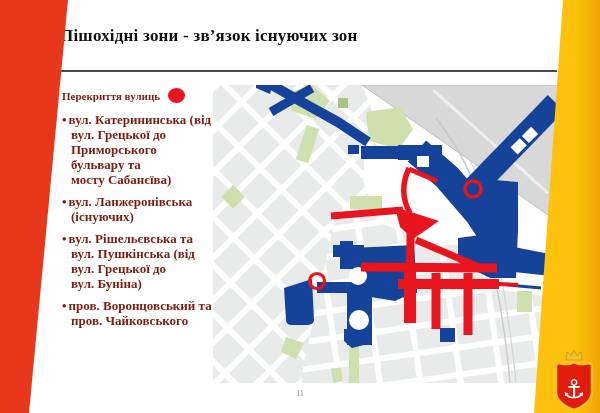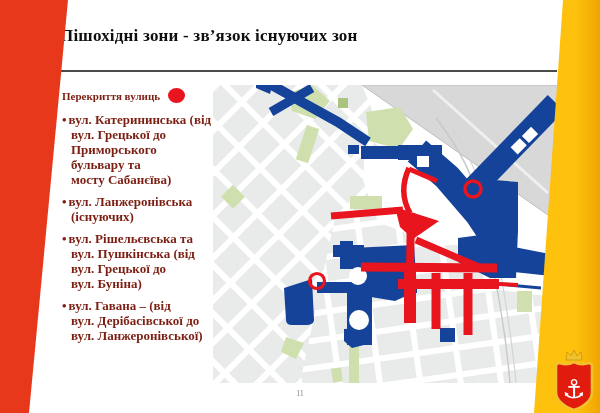--- a/index.html
+++ b/index.html
@@ -157,23 +157,22 @@
       <span class="bullet">•</span><span class="text">вул. Ланжеронівська
 (існуючих)</span>
     </div>
     <div class="item">
       <span class="bullet">•</span><span class="text">вул. Рішельєвська та
 вул. Пушкінська (від
 вул. Грецької  до
 вул. Буніна)</span>
     </div>
     <div class="item">
-      <span class="bullet">•</span><span class="text">вул. Гавана – (від
-вул. Дерібасівської до
-вул. Ланжеронівської)</span>
+      <span class="bullet">•</span><span class="text">пров. Воронцовський та
+пров. Чайковського</span>
     </div>
   </div>
 
   <div class="page-number">11</div>
 
   <svg class="crest" width="48" height="64" viewBox="0 0 48 64">
     <path d="M17,12 L18,4 L22,8 L25,2 L28,8 L32,4 L33,12 Z" fill="var(--crest_gold)" stroke="#b8860b" stroke-width="0.6"></path>
     <path d="M25,14 C31,17 37,16 40,15 C42,15 43,16 43,18 L43,44 C43,53 36,58 25,62 C14,58 7,53 7,44 L7,18 C7,16 8,15 10,15 C13,16 19,17 25,14 Z" fill="var(--crest_red)" stroke="var(--crest_gold)" stroke-width="2.6"></path>
     <text x="25" y="50" text-anchor="middle" font-size="26" fill="#ffffff" font-family="DejaVu Sans, sans-serif">⚓</text>
   </svg>

